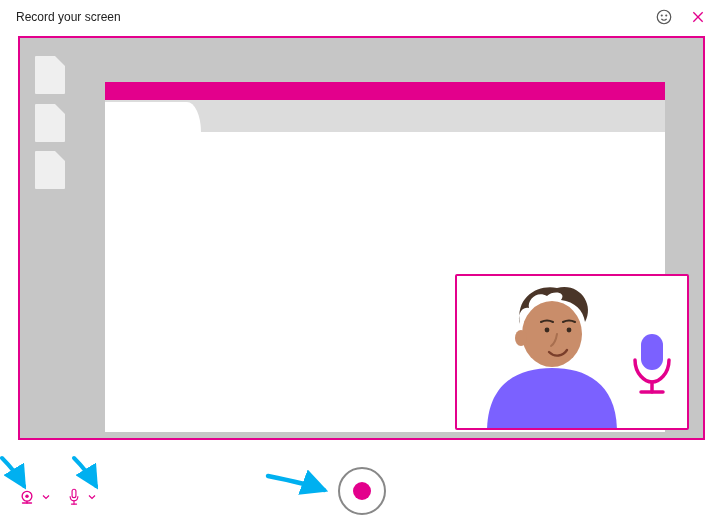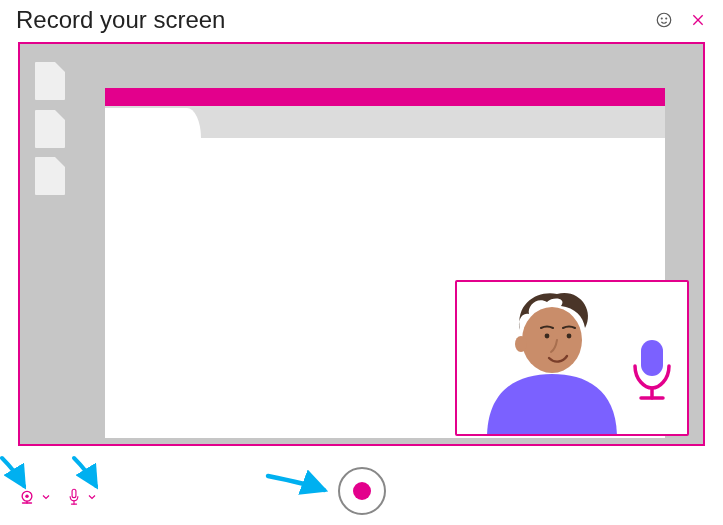--- a/index.html
+++ b/index.html
@@ -13,21 +13,21 @@
     position: relative;
     overflow: hidden;
   }
   .header {
     display: flex;
     align-items: center;
     justify-content: space-between;
     padding: 6px 14px 6px 16px;
   }
   .header .title {
-    font-size: 24px;
+    font-size: 12px;
     font-weight: 400;
     color: #222;
   }
   .header .actions {
     display: flex;
     align-items: center;
     gap: 12px;
   }
   .icon-btn {
     display: inline-flex;

